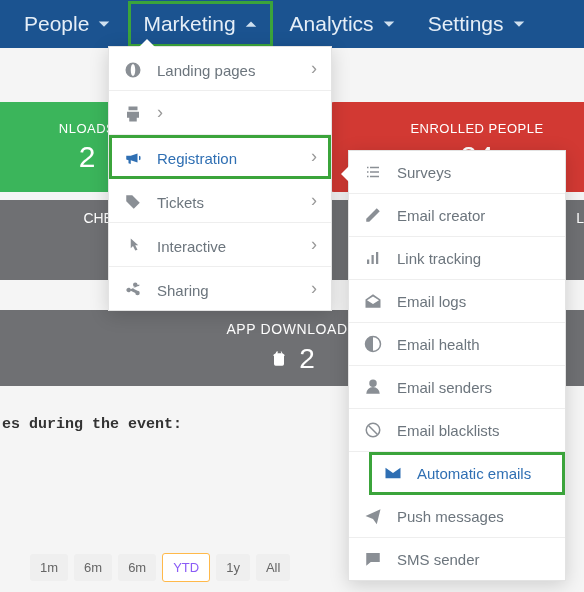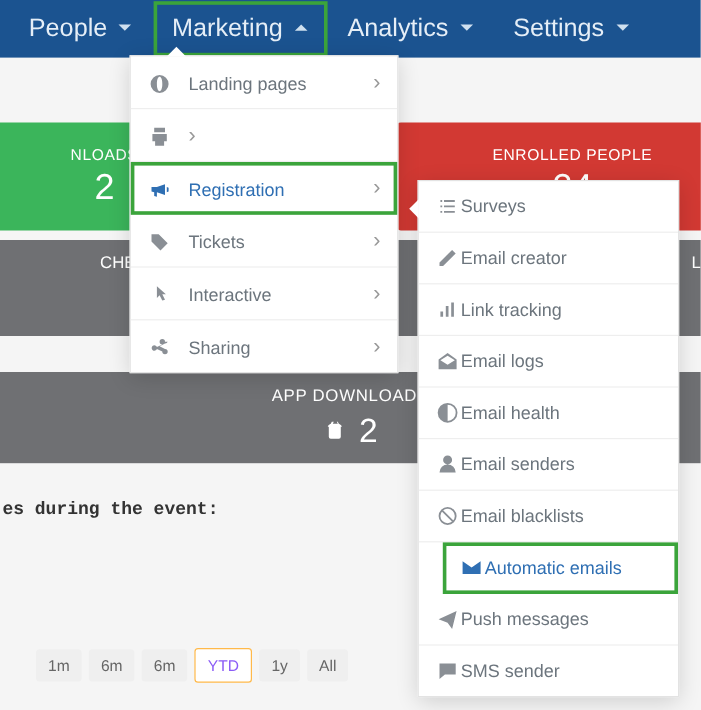--- a/index.html
+++ b/index.html
@@ -24,40 +24,40 @@
     .kpi2:first-child { margin-left: -40px; }
     .kpi2.sep { border-right: 6px solid #fff; }
 
     .band { position: absolute; top: 310px; left: 0; right: 0; background: #6f7073; color: #fff; height: 76px; display: flex; flex-direction: column; align-items: center; justify-content: center; gap: 6px; }
     .band-label { font-size: 14px; letter-spacing: .6px; }
     .band-val { font-size: 28px; font-weight: 300; display: flex; align-items: center; gap: 10px; }
 
     .section-text { position: absolute; top: 410px; left: 0; color: #333; font-size: 15px; font-weight: 600; padding: 6px 2px; font-family: Liberation Mono, monospace; }
 
     .ranges { position: absolute; top: 540px; left: 30px; display: flex; align-items: center; gap: 6px; }
-    .range { background: #efefef; color: #666; padding: 6px 10px; border-radius: 3px; font-size: 13px; }
+    .range { background: #efefef; color: #666; padding: 6px 10px; border-radius: 3px; font-size: 13px; margin-top: 13px; }
     .range.active { background: #fff; color: #8b5cf6; border: 1px solid #ffb94a; }
 
     
     .menu1 { position: absolute; top: 46px; left: 108px; width: 224px; background: #fff; border: 1px solid #e3e3e3; box-shadow: 0 4px 18px rgba(0,0,0,.16); z-index: 40; }
     .menu1::before { content: ""; position: absolute; top: -8px; left: 30px; border-left: 8px solid transparent; border-right: 8px solid transparent; border-bottom: 8px solid #fff; }
     .mitem { display: flex; align-items: flex-end; padding: 11px 14px; border-bottom: 1px solid #eee; color: #6c757d; cursor: pointer; gap: 14px; position: relative; }
     .mitem:last-child { border-bottom: none; }
     .mitem .lab { flex: 1; font-size: 15px; }
     .mitem .caret { color: #999; font-size: 18px; }
     .mitem.active { outline: 3px solid #3ba43b; outline-offset: -3px; }
     .mitem.active .lab { color: #2f6fb3; }
     .mitem.active .ico svg { fill: #2f6fb3; }
 
     .ico { width: 20px; display: flex; justify-content: center; }
     .ico svg { width: 18px; height: 18px; fill: #8a8f95; }
 
     .menu2 { position: absolute; top: 150px; left: 348px; width: 218px; background: #fff; border: 1px solid #e3e3e3; box-shadow: 0 4px 18px rgba(0,0,0,.16); z-index: 50; }
     .menu2::before { content: ""; position: absolute; top: 15px; left: -8px; border-top: 8px solid transparent; border-bottom: 8px solid transparent; border-right: 8px solid #fff; }
-    .m2item { display: flex; align-items: center; padding: 12px 14px; border-bottom: 1px solid #eee; color: #6c757d; cursor: pointer; gap: 1px; }
+    .m2item { display: flex; align-items: center; padding: 12px 14px; border-bottom: 1px solid #eee; color: #6c757d; cursor: pointer; gap: 14px; }
     .m2item:last-child { border-bottom: none; }
     .m2item .lab { flex: 1; font-size: 15px; }
     .m2item.active { outline: 3px solid #3ba43b; outline-offset: -3px; margin-left: 20px; }
     .m2item.active .lab { color: #2f6fb3; }
     .m2item.active .ico svg { fill: #2f6fb3; }
   </style>
 </head>
 <body>
 
 <div class="topnav">

